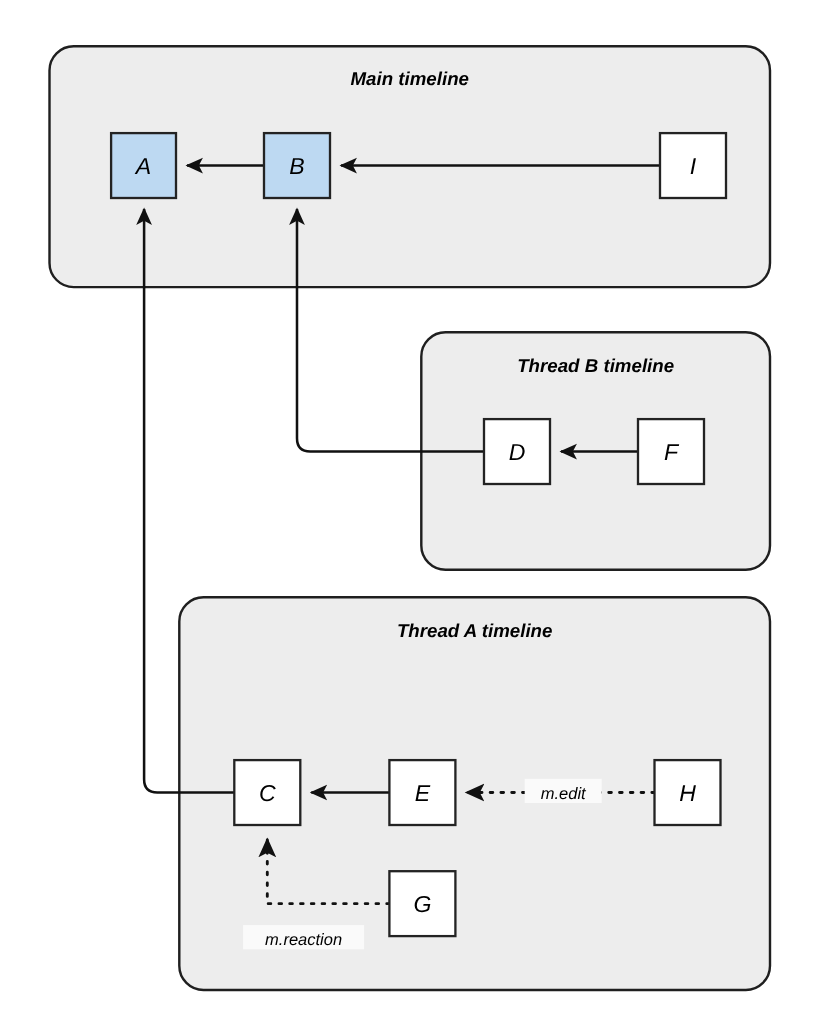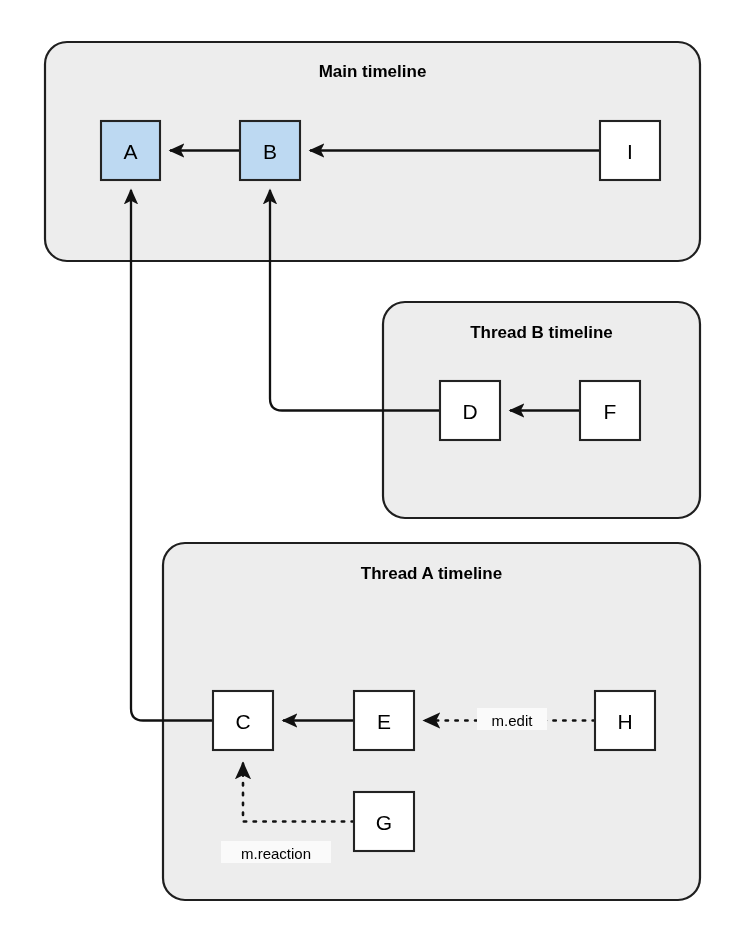--- a/index.html
+++ b/index.html
@@ -12,20 +12,21 @@
     height: 942px;
     font-family: "Liberation Sans", sans-serif;
     overflow: hidden;
     position: relative;
   }
   #diagram-root {
     position: absolute;
     inset: 0;
     width: 756px;
     height: 942px;
+    font-style: italic;
   }
   svg.diagram-svg {
     position: absolute;
     top: 0;
     left: 0;
     width: 756px;
     height: 942px;
     display: block;
   }
   .group-title {

